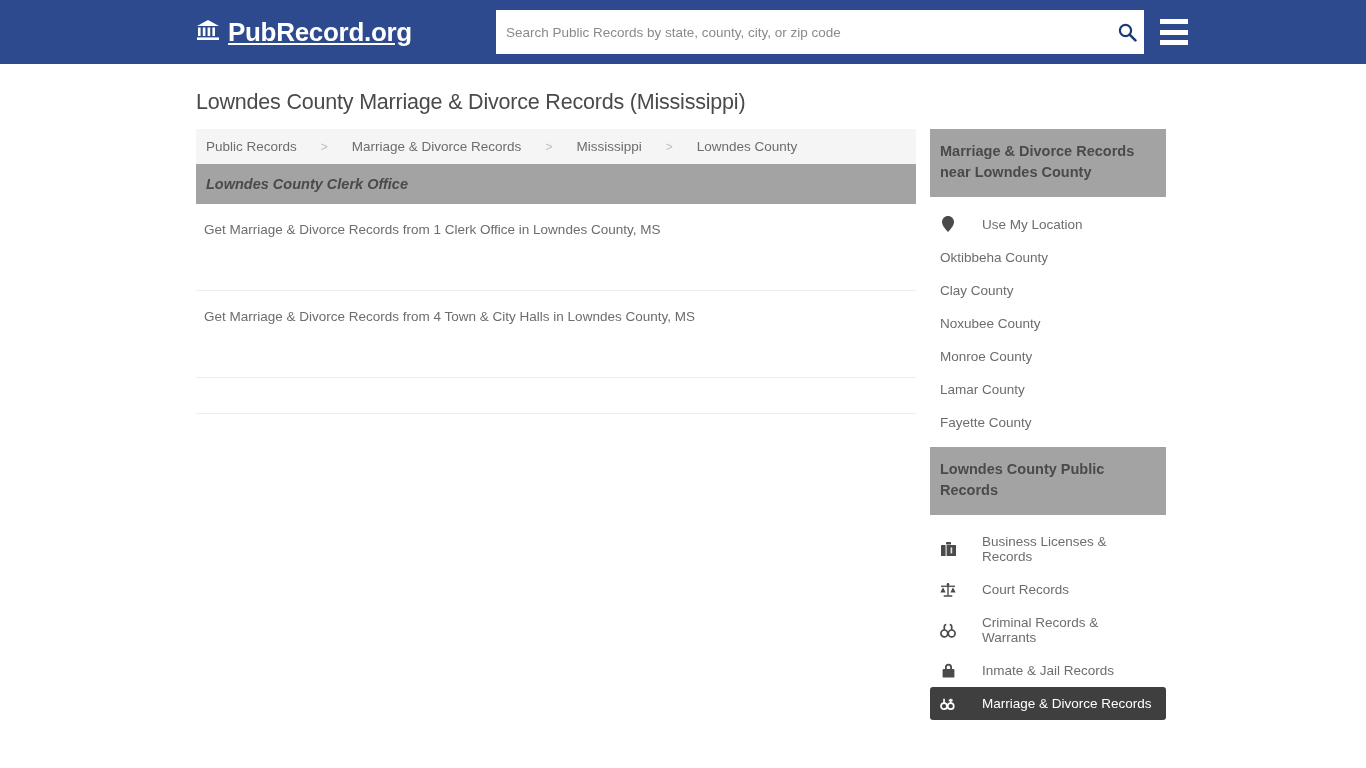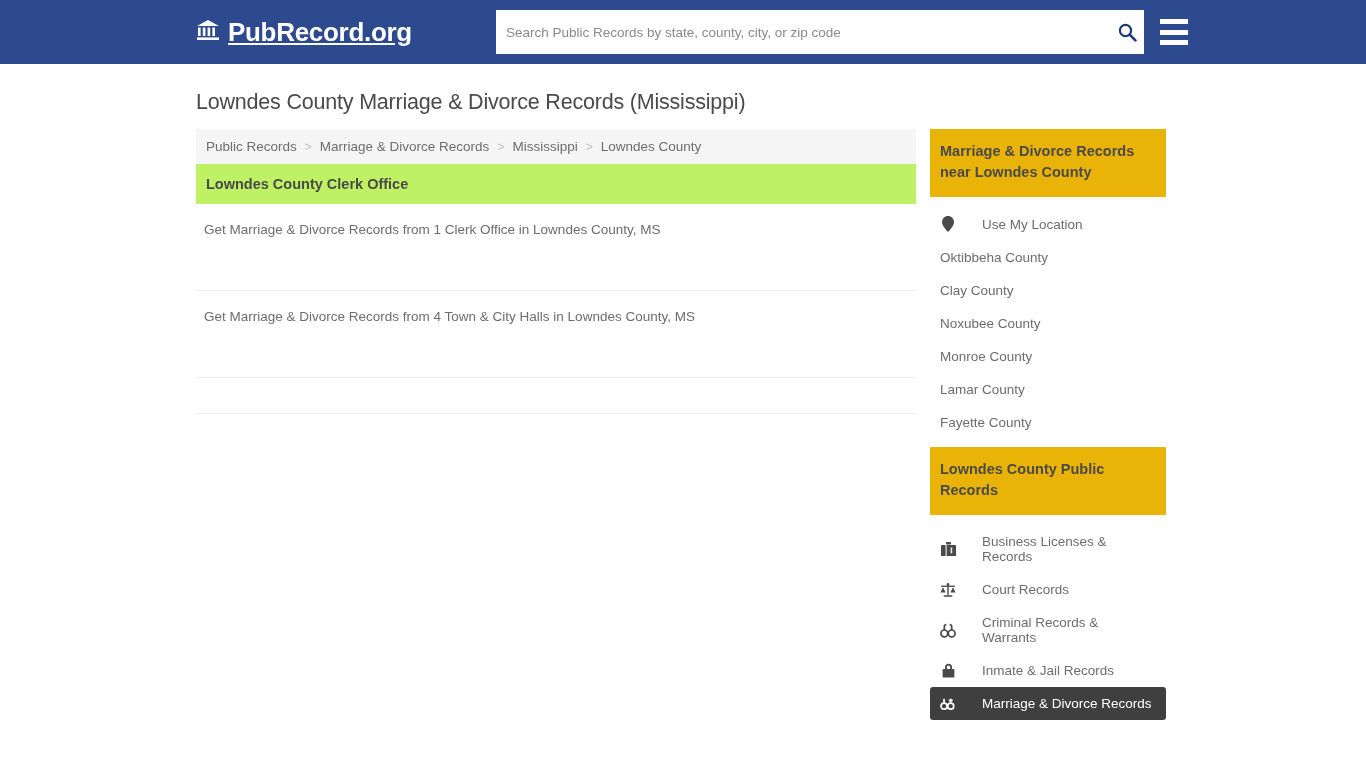--- a/index.html
+++ b/index.html
@@ -98,21 +98,21 @@
 
   
   .breadcrumb {
     background: #f5f5f5;
     padding: 10px 10px;
     font-size: 13.5px;
     color: #6d6d6d;
     display: flex;
     align-items: center;
     flex-wrap: wrap;
-    gap: 0;
+    gap: 16px;
     text-align: center;
   }
   .breadcrumb a {
     color: #6d6d6d;
     text-decoration: none;
   }
   .crumb-sep {
     color: #bdbdbd;
     margin: 0 8px;
     font-size: 12px;
@@ -121,26 +121,27 @@
   .intro {
     font-size: 13.5px;
     line-height: 1.55;
     color: #6d6d6d;
     padding: 16px 8px 18px 8px;
     margin: 0;
   }
 
   
   .section-head {
-    background: #bef264;
+    background: #a3a3a3;
     font-size: 14.5px;
     font-weight: bold;
     color: #4a4a4a;
     padding: 12px 10px;
     margin: 0;
+    font-style: italic;
   }
   .section-sub {
     font-size: 13.5px;
     color: #6d6d6d;
     padding: 18px 8px 18px 8px;
     margin: 0;
   }
 
   .listing {
     display: flex;
@@ -165,21 +166,21 @@
   .listing-line.phone { color: #4a4a4a; }
   .directions-link {
     font-size: 13.5px;
     color: #4a4a4a;
     text-decoration: underline;
   }
 
   
   .side-box { margin-bottom: 8px; }
   .side-head {
-    background: #eab308;
+    background: #a3a3a3;
     font-size: 14.5px;
     font-weight: bold;
     color: #4a4a4a;
     line-height: 1.45;
     padding: 12px 10px 14px 10px;
     margin: 0 0 10px 0;
   }
   .side-item {
     display: flex;
     align-items: center;

